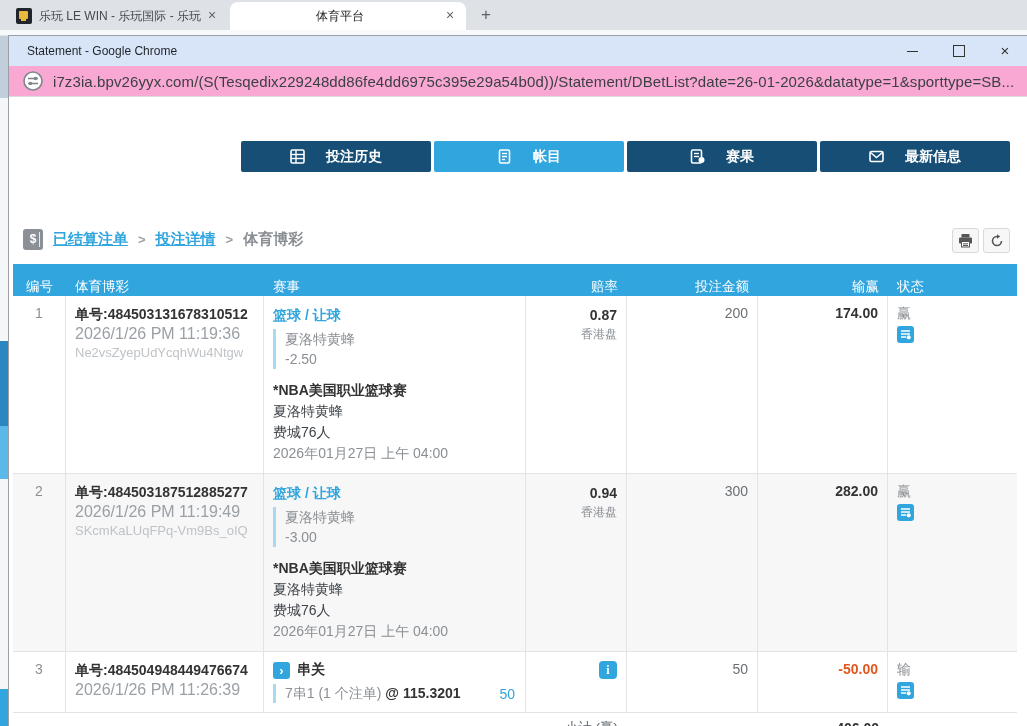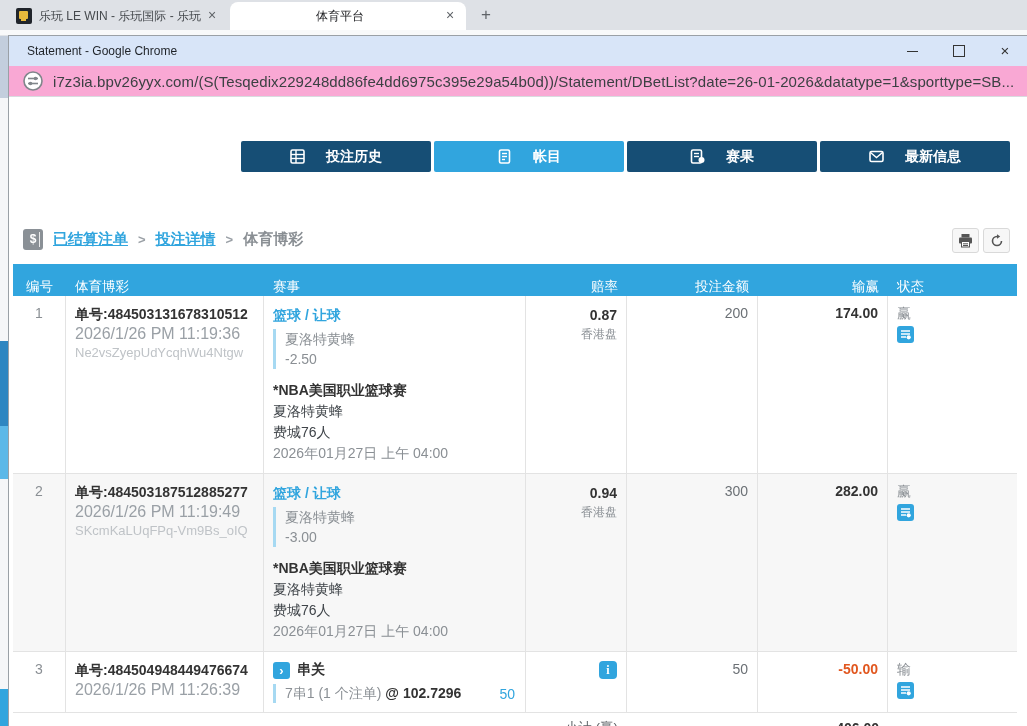--- a/index.html
+++ b/index.html
@@ -310,21 +310,21 @@
       </div>
       <div class="event-cell-parlay">
         <div class="parlay-head">
           <span class="sq-icon">
               <span class="chev">›</span>
             </span>
           <span>串关</span>
         </div>
         <div class="parlay-sub">
           <span>7串1 (1 个注单) </span>
-          <span class="parlay-odds">@ 102.7296</span>
+          <span class="parlay-odds">@ 115.3201</span>
         </div>
         <span class="parlay-count">50</span>
       </div>
       <div class="cell-r">
         <span class="info-ic">i</span>
       </div>
       <div class="cell-r stake-val">50</div>
       <div class="cell-r win-neg">-50.00</div>
       <div class="status-cell">
         <div>输</div>

